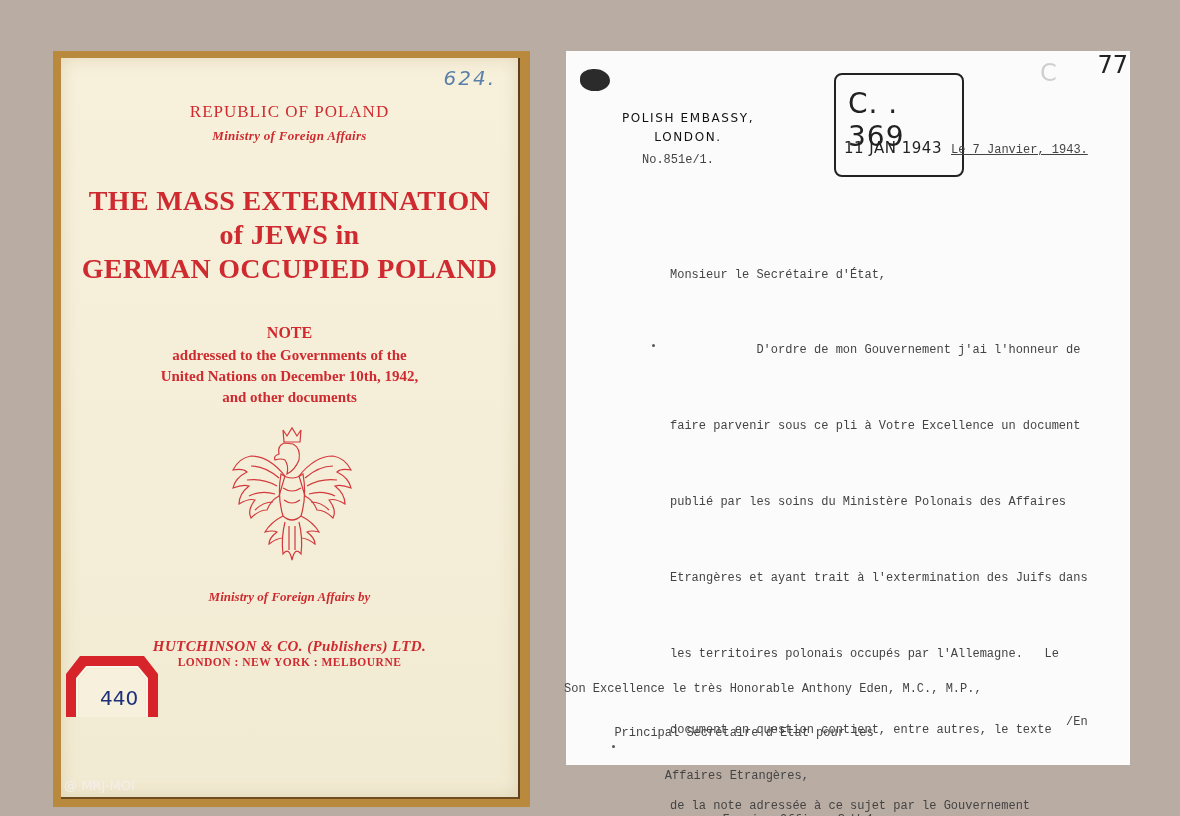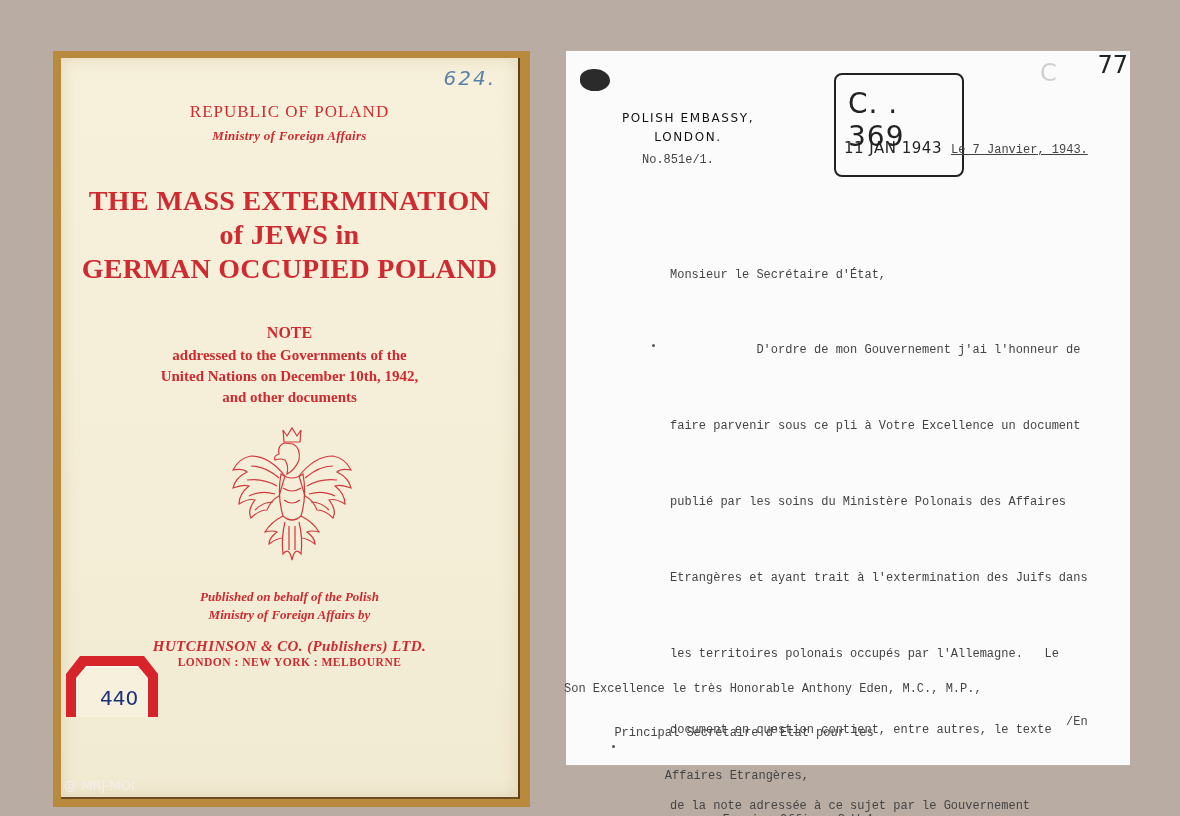--- a/index.html
+++ b/index.html
@@ -138,21 +138,20 @@
       <path d="M54 62 Q63 68 72 62 M55 74 Q63 80 71 74"></path>
 
       <path d="M54 90 Q42 96 36 106 Q44 104 48 106 Q40 112 40 118 Q48 112 54 112"></path>
       <path d="M72 90 Q84 96 90 106 Q82 104 78 106 Q86 112 86 118 Q78 112 72 112"></path>
 
       <path d="M56 96 Q52 112 54 128 Q60 120 63 134 Q66 120 72 128 Q74 112 70 96"></path>
       <path d="M60 100 L60 124 M66 100 L66 124"></path>
     </svg>
 
     <div class="c pub red">
-      <div>Published on behalf of the Polish</div>
       <div>Ministry of Foreign Affairs by</div>
     </div>
     <div class="c hutch red">HUTCHINSON &amp; CO. (Publishers) LTD.</div>
     <div class="c cities red">LONDON : NEW YORK : MELBOURNE</div>
 
     <div class="label-badge">
       <svg width="92" height="61" viewBox="0 0 92 61">
         <path d="M0 61 L0 18 L14 0 L78 0 L92 18 L92 61 L82 61 L82 22 L72 10 L20 10 L10 22 L10 61 Z" fill="#d6242a"></path>
         <path d="M13 61 L13 24 L22 13 L70 13 L79 24 L79 61 Z" fill="#f6f0dd"></path>
         <path d="M11 61 L11 23 L21 11 L71 11 L81 23 L81 61" fill="none" stroke="#ffffff" stroke-width="1"></path>

